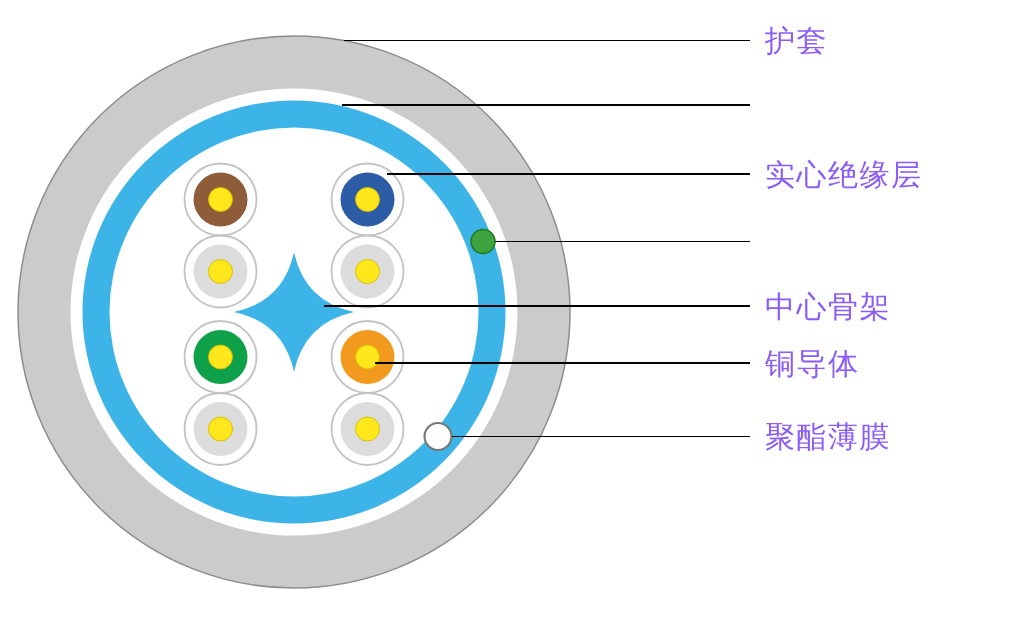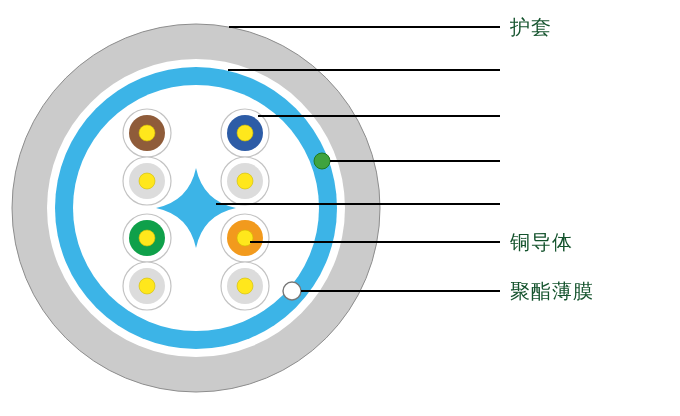--- a/index.html
+++ b/index.html
@@ -31,21 +31,21 @@
   .leader {
     stroke: #000000;
     stroke-width: 1.2px;
     shape-rendering: crispEdges;
   }
   .label {
     position: absolute;
     left: 510px;
     font-size: 20px;
     line-height: 26px;
-    color: #14532d;
+    color: #8b5cf6;
     white-space: nowrap;
     letter-spacing: 1px;
   }
 </style>
 </head>
 <body>
 
 <div class="stage">
 
   <svg class="diagram-svg" width="680" height="416" viewBox="0 0 680 416">
@@ -101,16 +101,18 @@
     <line class="leader" x1="229" y1="27" x2="500" y2="27"></line>
     <line class="leader" x1="228" y1="70" x2="500" y2="70"></line>
     <line class="leader" x1="258" y1="116" x2="500" y2="116"></line>
     <line class="leader" x1="330" y1="161" x2="500" y2="161"></line>
     <line class="leader" x1="216" y1="204" x2="500" y2="204"></line>
     <line class="leader" x1="250" y1="242" x2="500" y2="242"></line>
     <line class="leader" x1="301" y1="291" x2="500" y2="291"></line>
   </svg>
 
   <div class="label" style="top:14px">护套</div>
+  <div class="label" style="top:103px">实心绝缘层</div>
+  <div class="label" style="top:191px">中心骨架</div>
   <div class="label" style="top:278px">聚酯薄膜</div>
   <div class="label" style="top:229px">铜导体</div>
 
 </div>
 
 </body></html>

